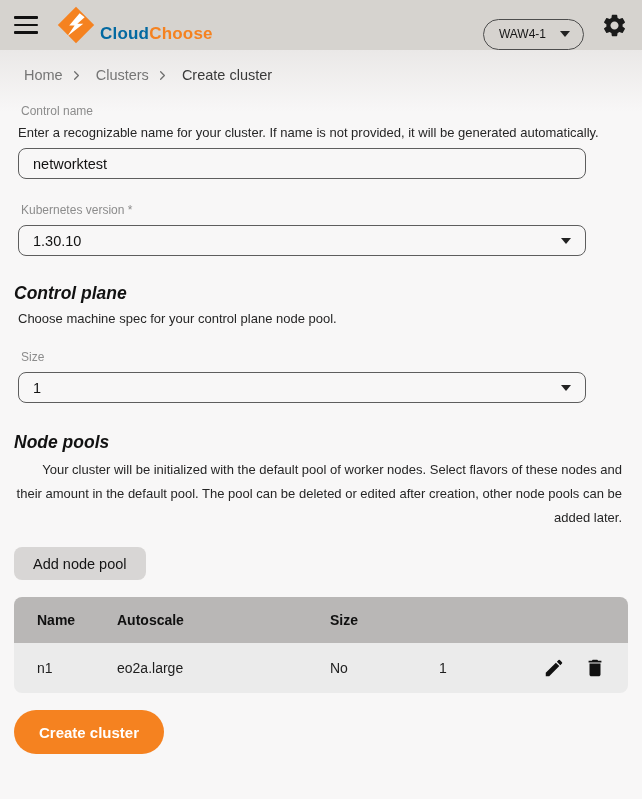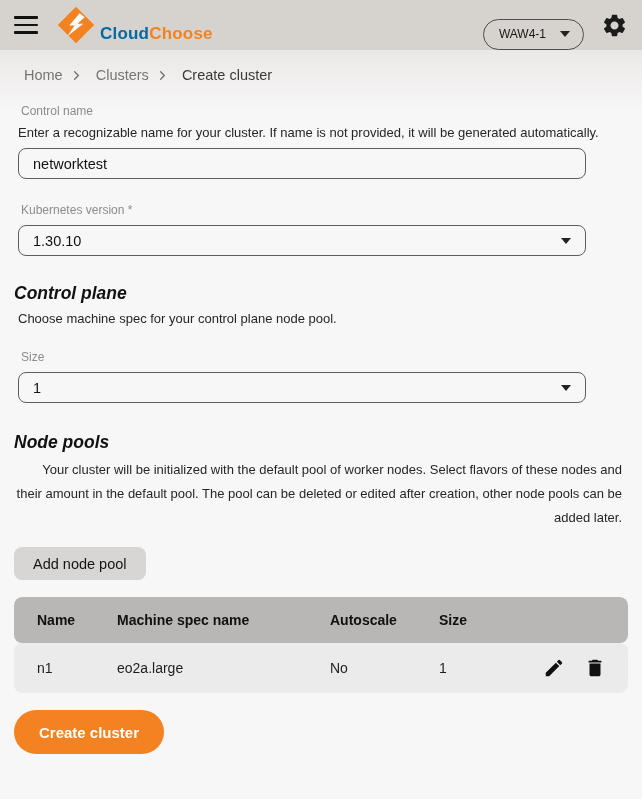--- a/index.html
+++ b/index.html
@@ -111,21 +111,20 @@
     margin-top:17px;
     width:614px;
     border-radius:8px;
     overflow:hidden;
   }
   .pool-thead,.pool-row{
     display:grid;
     grid-template-columns:80px 213px 109px 1fr auto;
     align-items:center;
     padding-left:23px;
-    border-radius:8px;
   }
   .pool-thead{height:46px;background:#b9b7b6;font-size:14px;font-weight:bold;color:#101010;}
   .pool-row{height:50px;background:#ebebeb;font-size:14px;color:#1e1e1e;}
   .row-actions{display:flex;align-items:center;gap:17px;padding-right:21px;}
   .icon-btn{width:24px;height:24px;border:none;background:transparent;padding:0;display:flex;align-items:center;justify-content:center;cursor:pointer;}
 </style>
 </head>
 <body>
 
 <header class="appbar">
@@ -203,21 +202,20 @@
   
   <h2 class="section-heading np-heading">Node pools</h2>
   <p class="np-desc">Your cluster will be initialized with the default pool of worker nodes. Select flavors of these nodes and their amount in the default pool. The pool can be deleted or edited after creation, other node pools can be added later.</p>
 
   <button class="btn-gray">Add node pool</button>
 
   
   <div class="pool-table">
     <div class="pool-thead">
       <span>Name</span>
-      <span>Machine spec name</span>
       <span>Autoscale</span>
       <span>Size</span>
       <span></span>
     </div>
     <div class="pool-row">
       <span>n1</span>
       <span>eo2a.large</span>
       <span>No</span>
       <span>1</span>
       <span class="row-actions">

